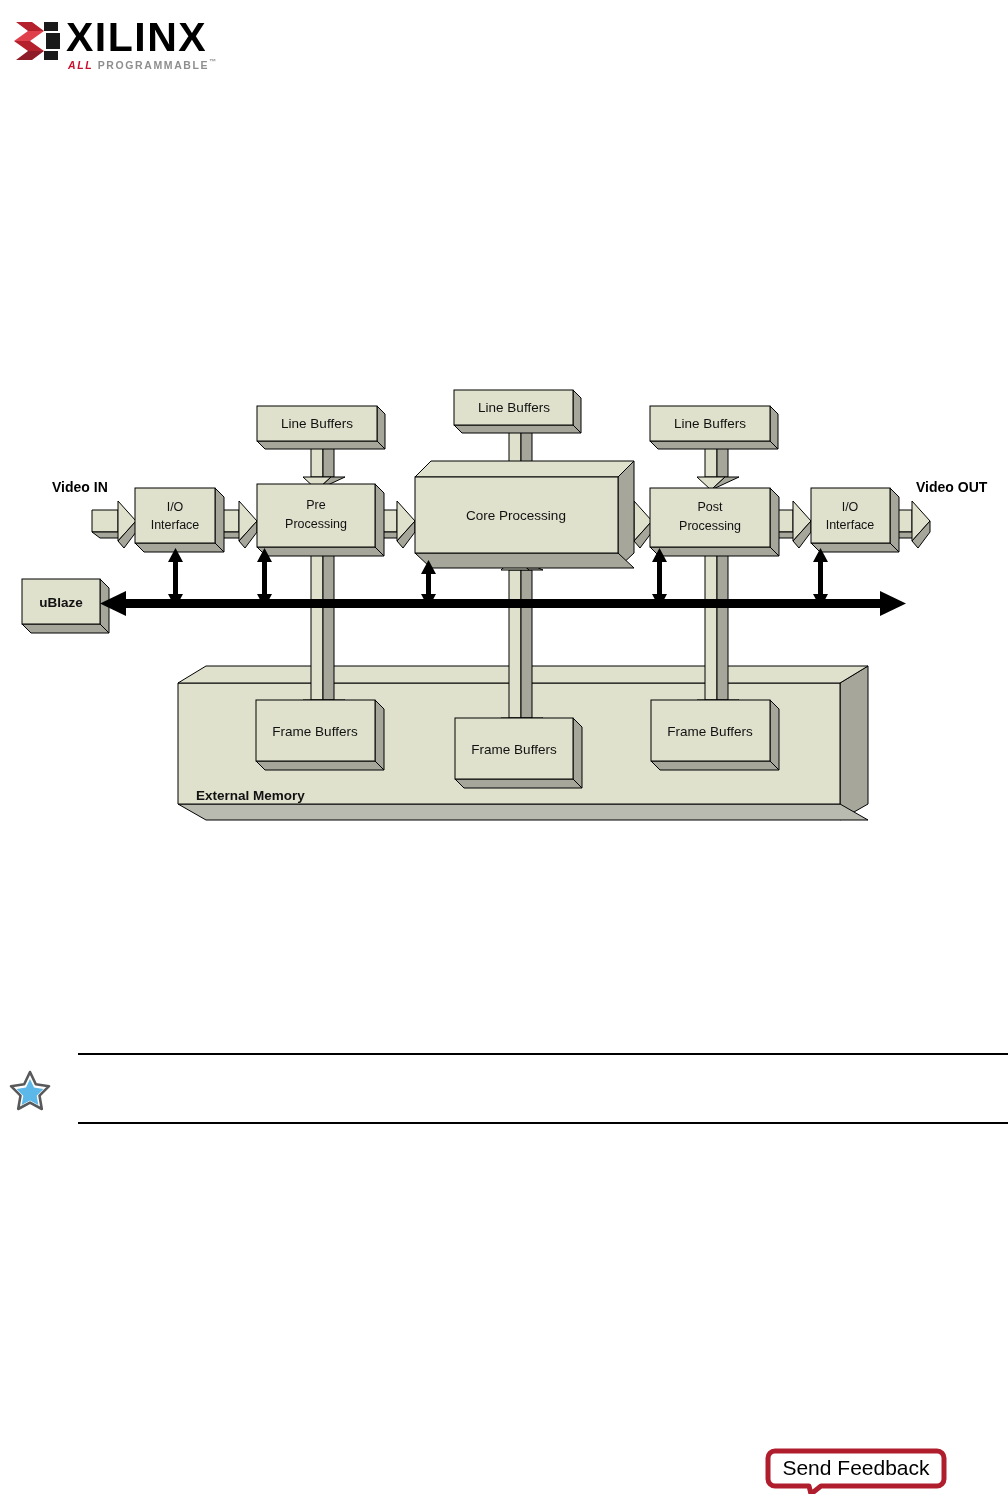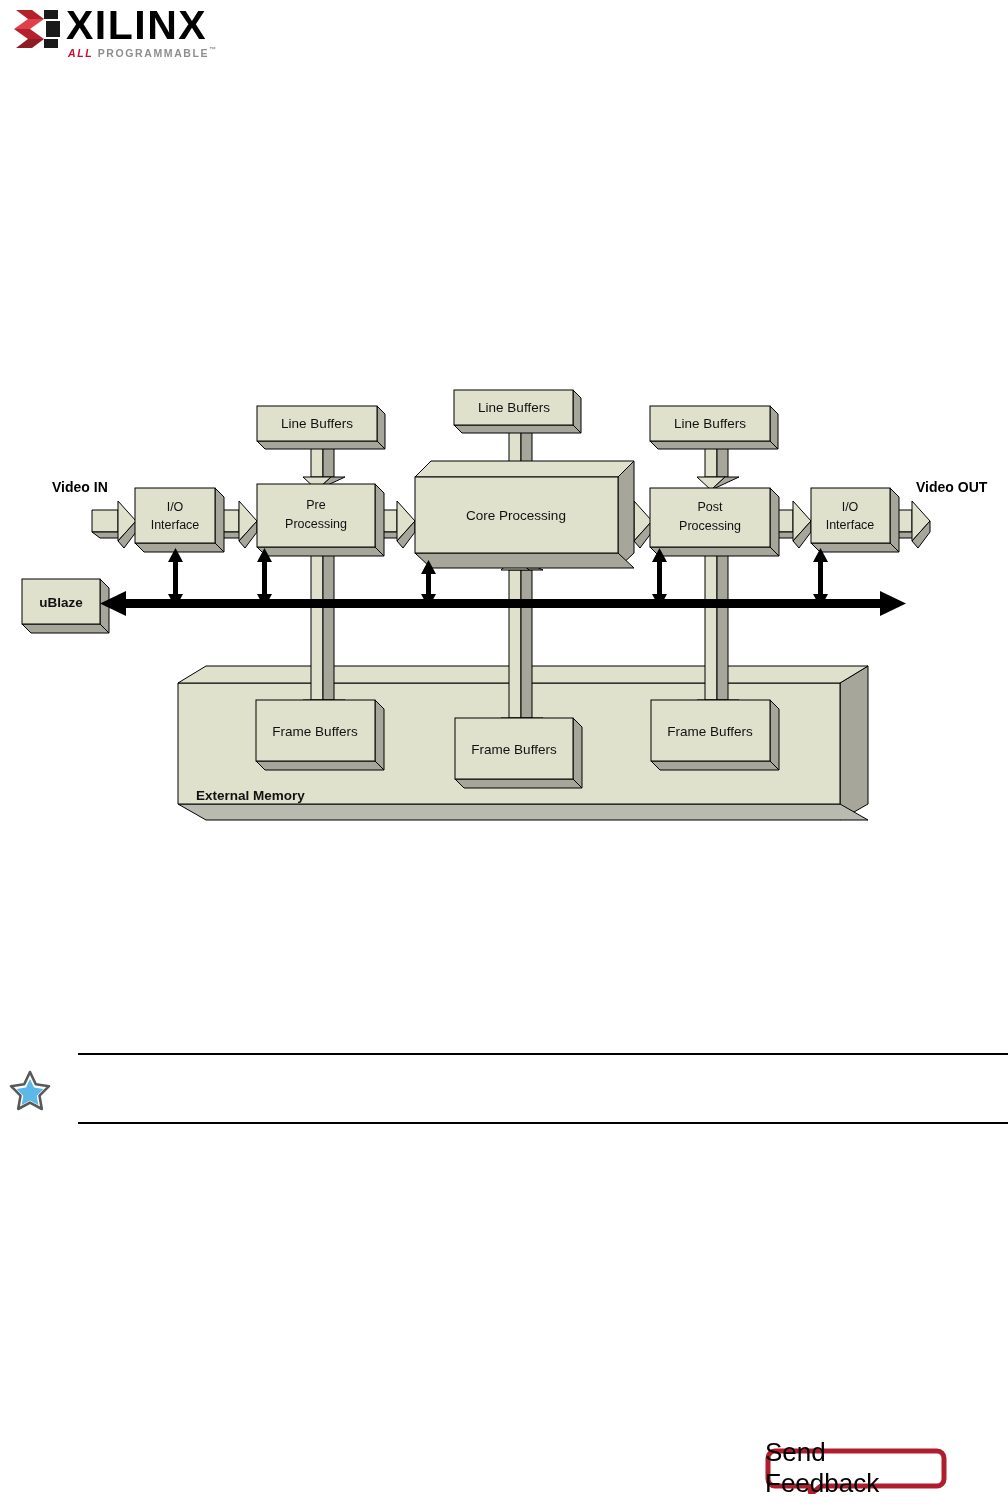--- a/index.html
+++ b/index.html
@@ -9,21 +9,21 @@
   }
   body {
     width: 1008px; height: 1510px;
     position: relative;
     font-family: "Liberation Sans", sans-serif;
     overflow: hidden;
   }
 
   
   #logo {
-    position: absolute; left: 14px; top: 6px;
+    position: absolute; left: 14px; top: 18px;
     width: 240px; height: 56px;
   }
   #logo .mark { position: absolute; left: 0; top: 2px; width: 46px; height: 42px; }
   #logo .wordmark {
     position: absolute; left: 52px; top: -4px;
     font-size: 41px; font-weight: 700; letter-spacing: 1.5px;
     color: #000000; line-height: 46px;
     font-family: "Liberation Sans", sans-serif;
   }
   #logo .tagline {
@@ -60,21 +60,21 @@
 
   
   #send-feedback {
     position: absolute; left: 765px; top: 1448px;
     width: 182px; height: 46px;
     cursor: pointer;
   }
   #send-feedback .label {
     position: absolute; left: 0; top: 0; width: 182px; height: 40px;
     display: flex; align-items: center; justify-content: center;
-    font-size: 26px; color: #000000;
+    font-size: 21px; color: #000000;
     font-family: "Liberation Sans", sans-serif;
   }
 
   
   .blk-label {
     font-family: "Liberation Sans", sans-serif;
     font-size: 13.5px;
     fill: #111111;
   }
   .blk-label-sm {

